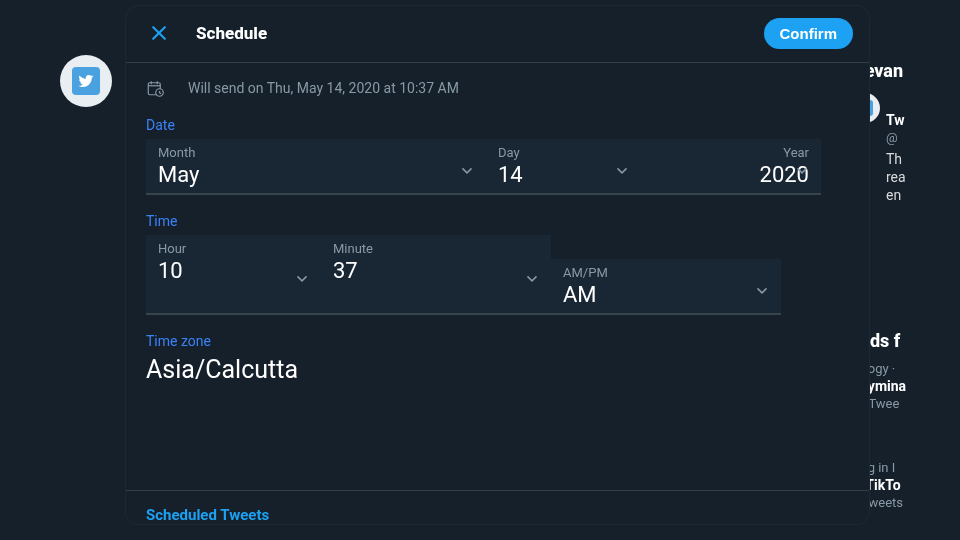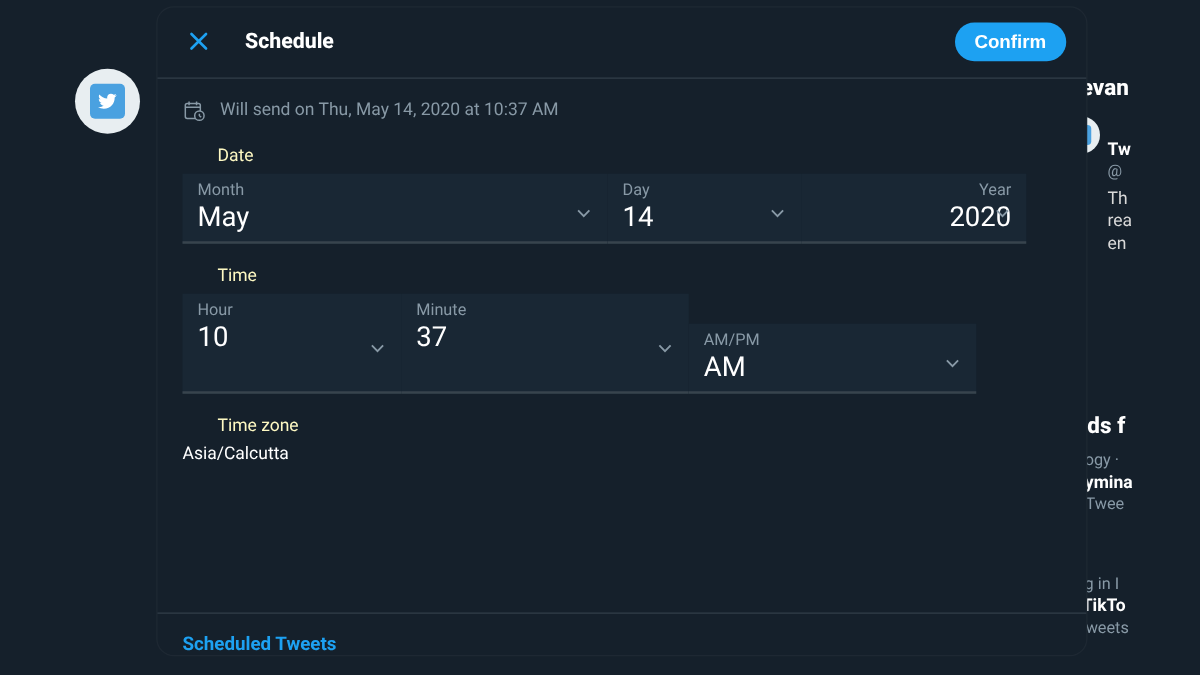--- a/index.html
+++ b/index.html
@@ -123,31 +123,30 @@
       font-size: 15px;
       cursor: pointer;
     }
     .modal-body {
       padding: 16px 20px 8px 20px;
       flex: 1;
     }
     .send-row {
       display: flex;
       align-items: center;
-      gap: 12px;
+      gap: 24px;
       color: #8899a6;
       font-size: 14px;
       margin-bottom: 20px;
     }
     .cal-icon { width: 18px; height: 18px; color: #8899a6; flex-shrink:0; }
     .section-label {
-      color: #fef9c3;
+      color: #3b82f6;
       font-size: 14px;
       margin-bottom: 6px;
-      margin-left: 28px;
     }
     .row {
       display: flex;
       margin-bottom: 18px;
     }
     .field {
       background: #192734;
       border-bottom: 2px solid #38444d;
       padding: 6px 12px 6px 12px;
       display: flex;
@@ -174,21 +173,21 @@
     .field .chev svg { width: 18px; height: 18px; }
     .f-month { flex: 0 0 340px; }
     .f-day   { flex: 0 0 155px; }
     .f-year  { flex: 0 0 180px; text-align: right; }
     .f-hour  { flex: 0 0 175px; }
     .f-minute{ flex: 0 0 230px; }
     .f-ampm  { flex: 0 0 230px; margin-top: 24px; }
     .tz-block { margin-top: 4px; }
     .tz-val {
       color: #fff;
-      font-size: 14px;
+      font-size: 25px;
       margin-top: 2px;
     }
     .modal-footer {
       border-top: 1px solid rgba(136,153,166,0.25);
       padding: 14px 20px 0 20px;
     }
     .scheduled-link {
       color: #1da1f2;
       font-weight: 700;
       font-size: 15px;

